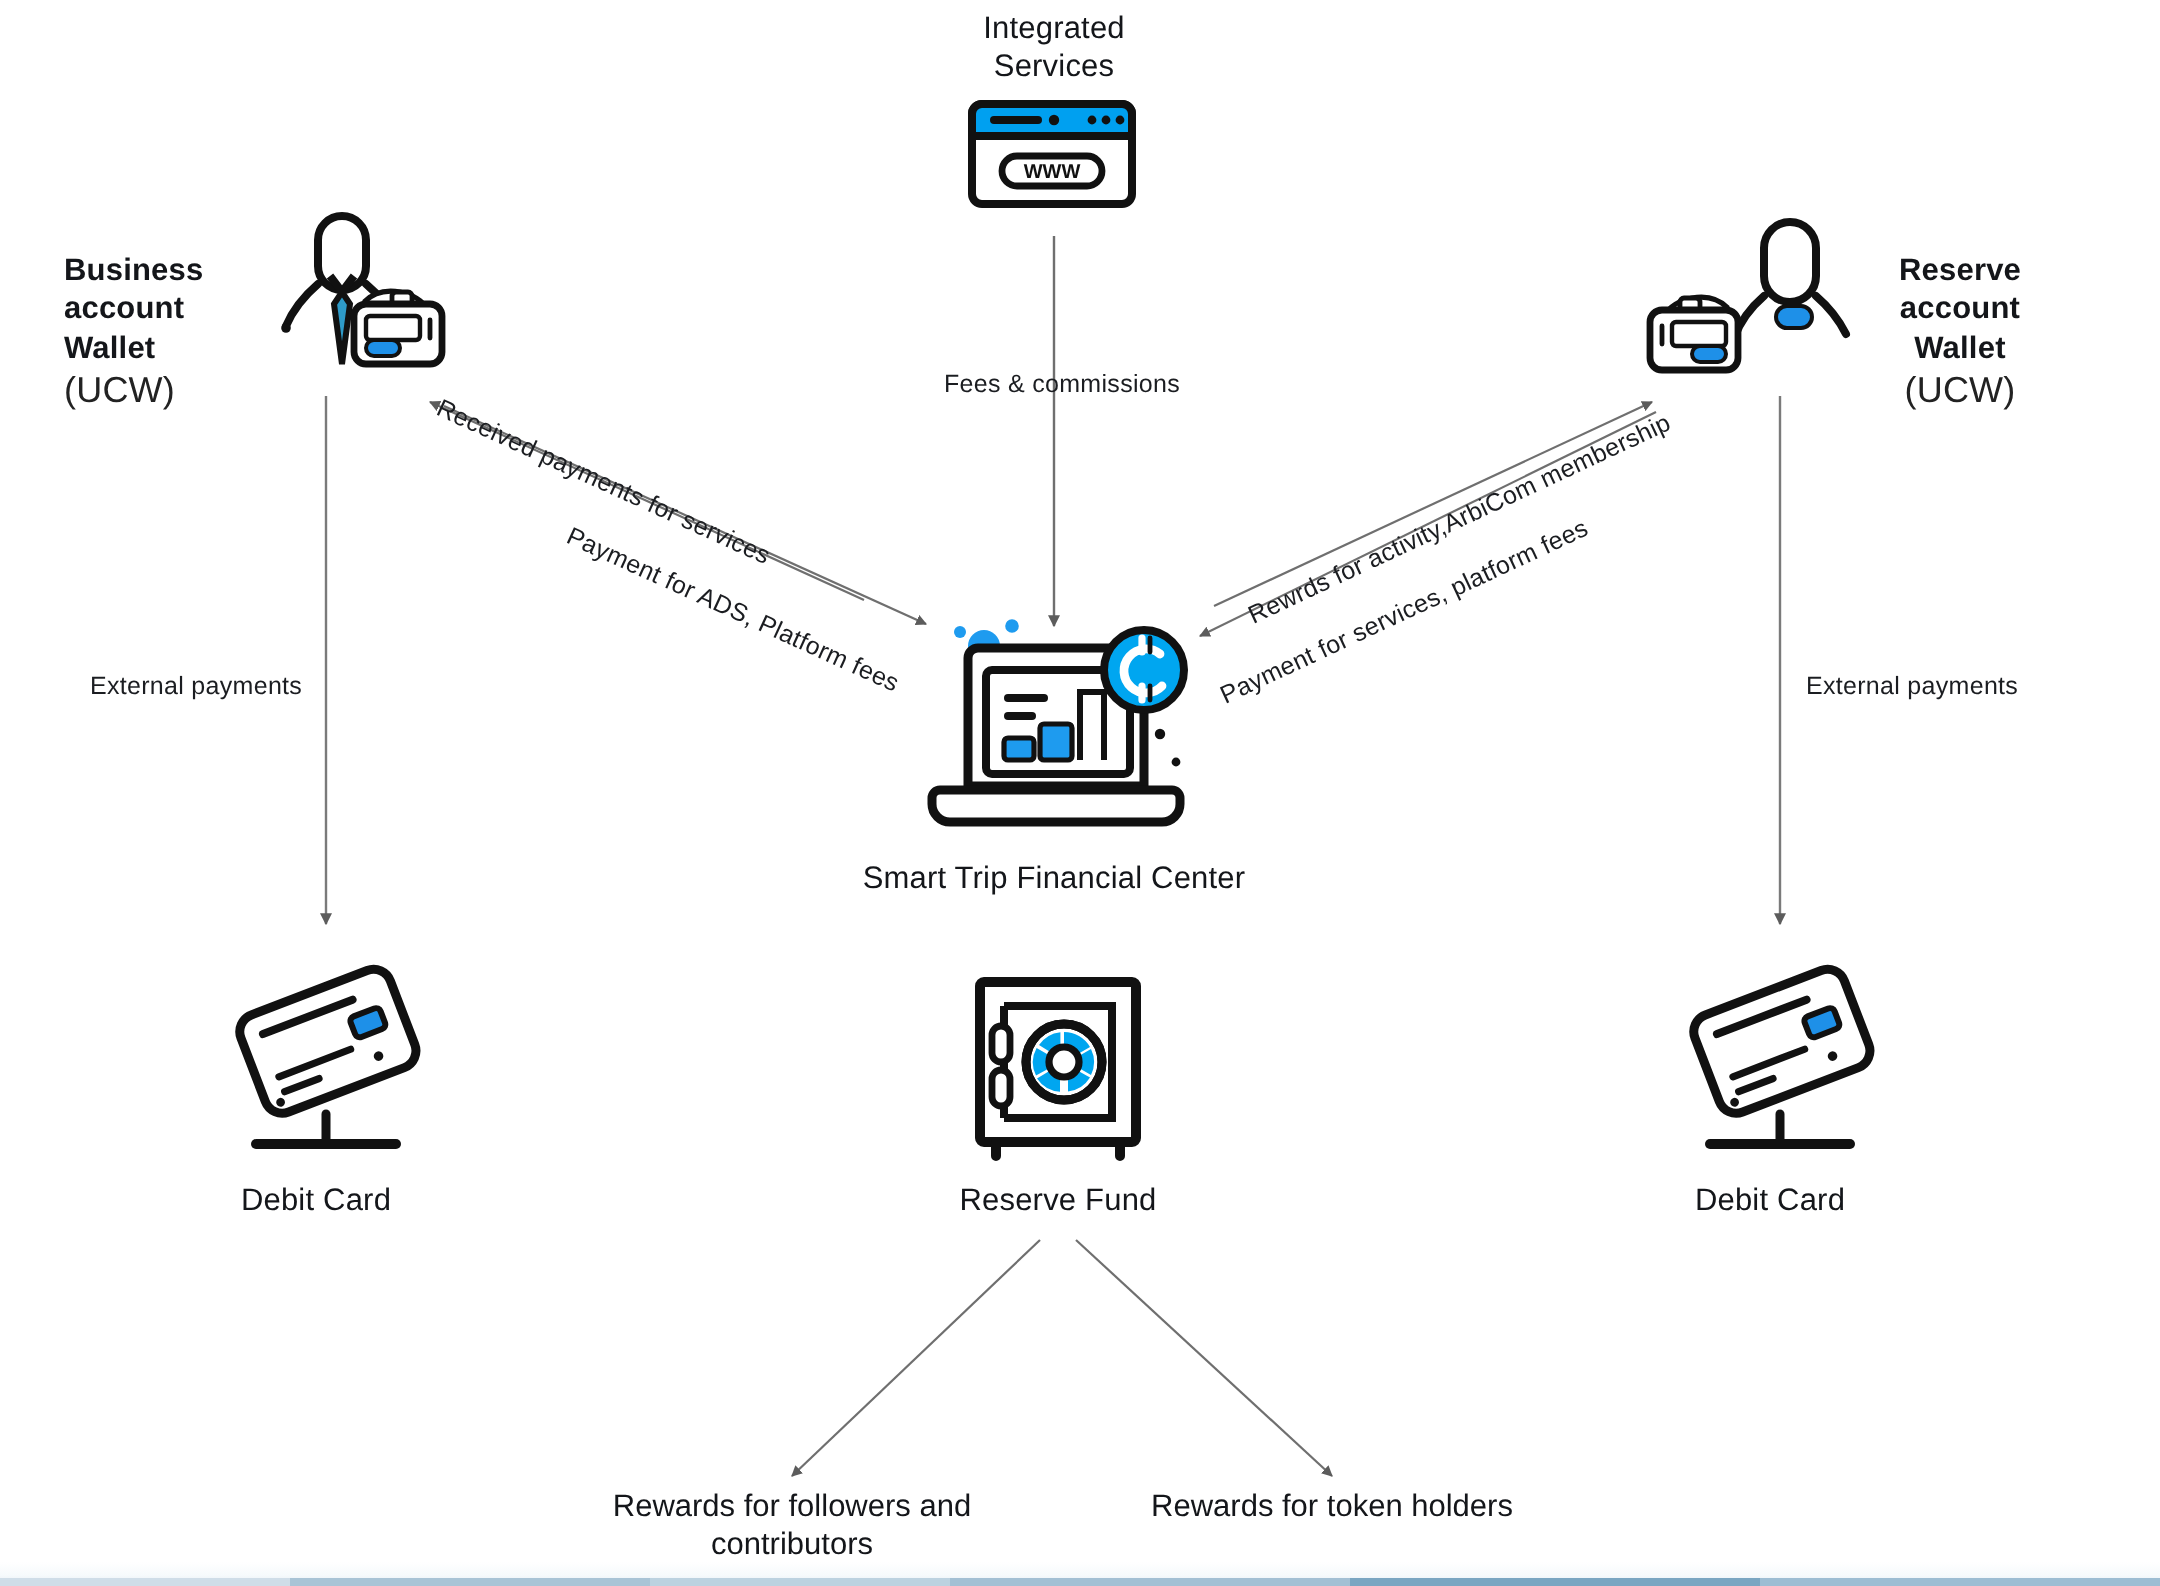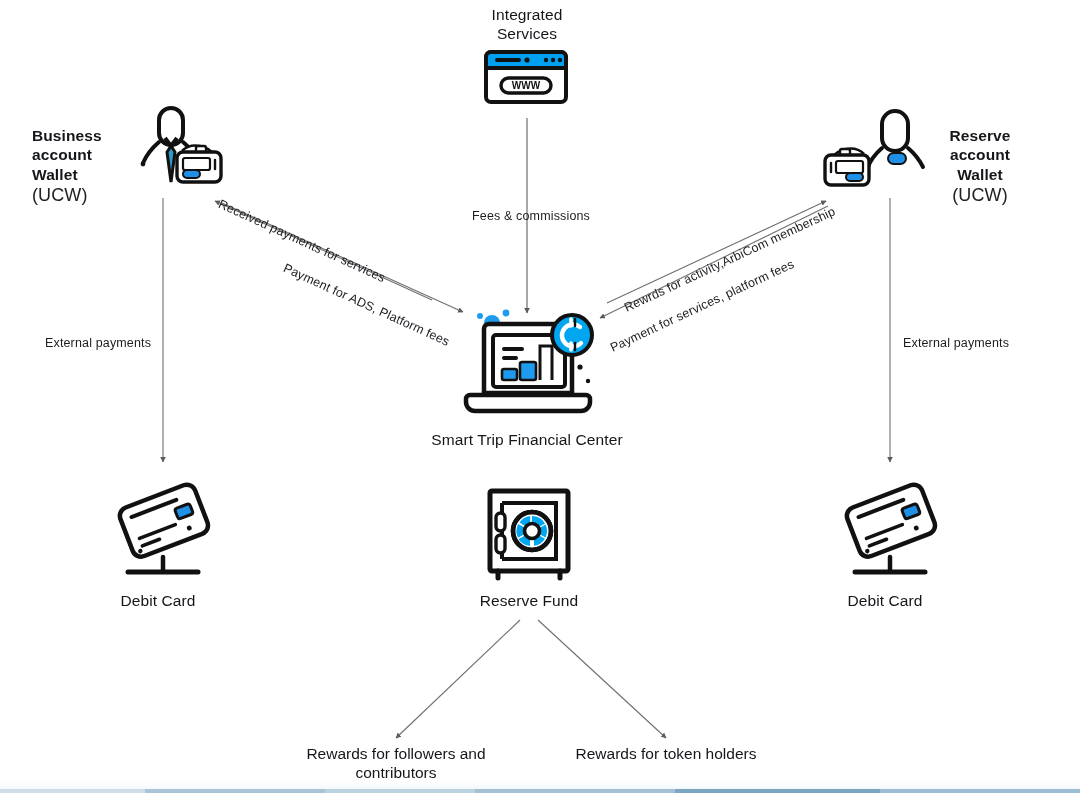--- a/index.html
+++ b/index.html
@@ -180,21 +180,21 @@
           <rect x="32" y="46" width="10" height="9" rx="2" fill="#ffffff" stroke="#111" stroke-width="2.4"></rect>
           <rect x="13" y="52" width="44" height="30" rx="6" ry="6" fill="#ffffff" stroke="#111" stroke-width="3.4"></rect>
           <rect x="19" y="58" width="27" height="12" rx="2" fill="#ffffff" stroke="#111" stroke-width="2.2"></rect>
           <rect x="19" y="70" width="17" height="8" rx="4" fill="#1E90E8" stroke="#111" stroke-width="2"></rect>
           <path d="M51 60 v9" stroke="#111" stroke-width="2.4" stroke-linecap="round"></path>
         </g>
       </g>
     </svg>
   </div>
 
-  <div class="edge-label" style="left:472px; top:209px;">Fees &amp; commissions</div>
+  <div class="edge-label" style="left:472px; top:185px;">Fees &amp; commissions</div>
 
   <div class="edge-label" style="left:222px; top:197px; transform:rotate(24.5deg); transform-origin:0 0;">Received payments for services</div>
 
   <div class="edge-label" style="left:287px; top:261px; transform:rotate(24.5deg); transform-origin:0 0;">Payment for ADS, Platform fees</div>
 
   <div class="edge-label" style="left:622px; top:302px; transform:rotate(-25deg); transform-origin:0 0;">Rewrds for activity,ArbiCom membership</div>
 
   <div class="edge-label" style="left:608px; top:342px; transform:rotate(-25deg); transform-origin:0 0;">Payment for services, platform fees</div>
 
   <div class="edge-label" style="left:45px; top:336px;">External payments</div>

